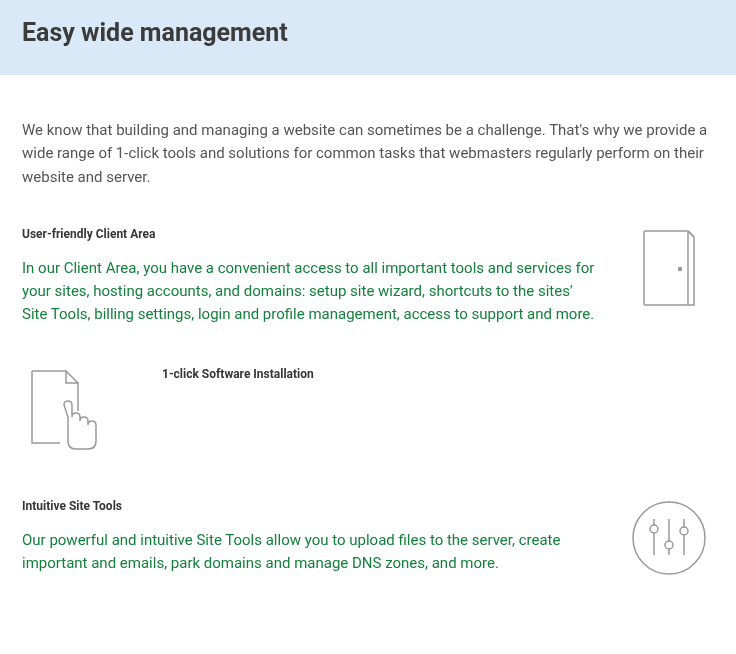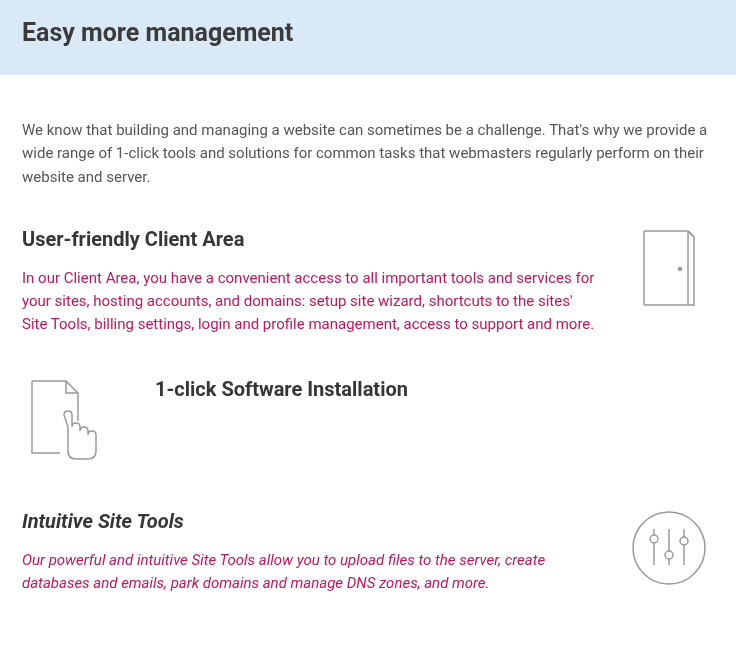--- a/index.html
+++ b/index.html
@@ -29,47 +29,47 @@
   }
   .section {
     display: flex;
     gap: 28px;
     margin-bottom: 40px;
     align-items: flex-start;
   }
   .section.reverse { flex-direction: row-reverse; }
   .section .text { flex: 1; }
   .section h2 {
-    font-size: 20px;
+    font-size: 12px;
     font-weight: 700;
     color: #363636;
     margin-bottom: 16px;
   }
   .section p {
     font-size: 15px;
     line-height: 1.55;
-    color: #be185d;
+    color: #15803d;
   }
   .icon-box {
     flex: 0 0 auto;
     width: 90px;
     display: flex;
     justify-content: center;
     align-items: flex-start;
   }
   .icon-box svg { stroke: #999; fill: none; stroke-width: 1.5; }
   .section-2 .icon-box { width: 120px; justify-content: flex-start; }
-  .section-2 { gap: 13px; }
-  .section-3 { margin-bottom: 0; font-style: italic; }
+  .section-2 { gap: 20px; }
+  .section-3 { margin-bottom: 0; }
 </style>
 </head>
 <body>
 
 <div class="header-banner">
-  <h1>Easy more management</h1>
+  <h1>Easy wide management</h1>
 </div>
 
 <div class="content">
 
   <p class="intro">We know that building and managing a website can sometimes be a challenge. That's why we provide a wide range of 1-click tools and solutions for common tasks that webmasters regularly perform on their website and server.</p>
 
   <div class="section reverse">
     <div class="icon-box">
       <svg width="58" height="82" viewBox="0 0 58 82">
         <rect x="4" y="4" width="44" height="74" rx="1"></rect>
@@ -109,17 +109,17 @@
 
         <line x1="39" y1="20" x2="39" y2="56"></line>
         <circle cx="39" cy="46" r="4" fill="#fff"></circle>
 
         <line x1="54" y1="20" x2="54" y2="56"></line>
         <circle cx="54" cy="32" r="4" fill="#fff"></circle>
       </svg>
     </div>
     <div class="text">
       <h2>Intuitive Site Tools</h2>
-      <p>Our powerful and intuitive Site Tools allow you to upload files to the server, create databases and emails, park domains and manage DNS zones, and more.</p>
+      <p>Our powerful and intuitive Site Tools allow you to upload files to the server, create important and emails, park domains and manage DNS zones, and more.</p>
     </div>
   </div>
 
 </div>
 
 </body></html>

